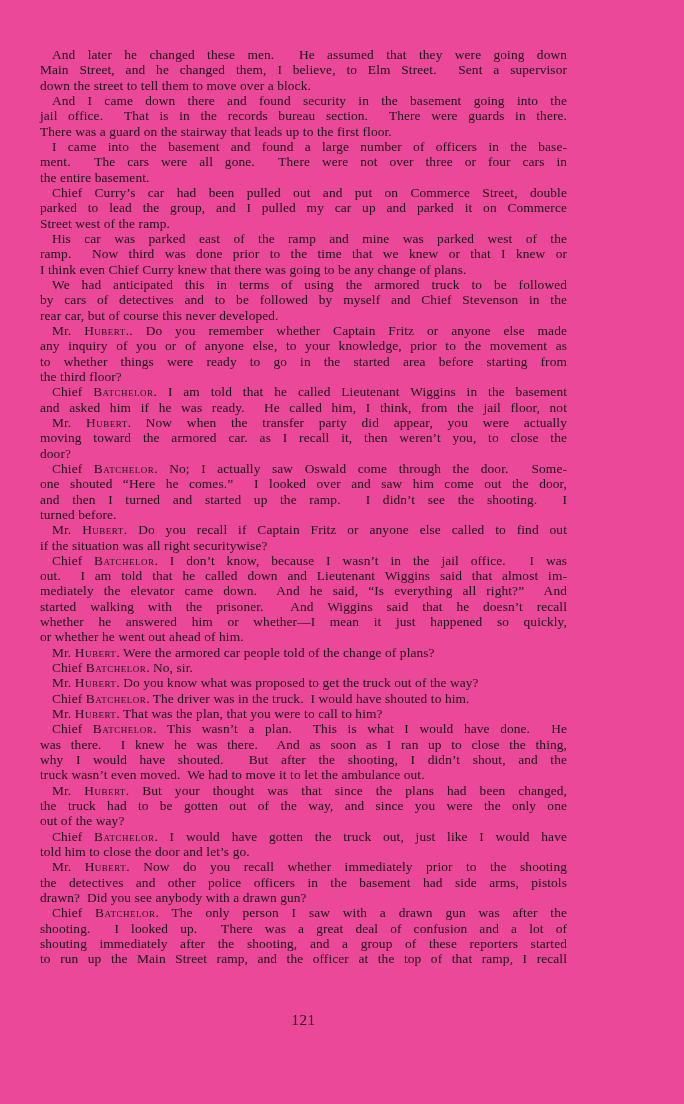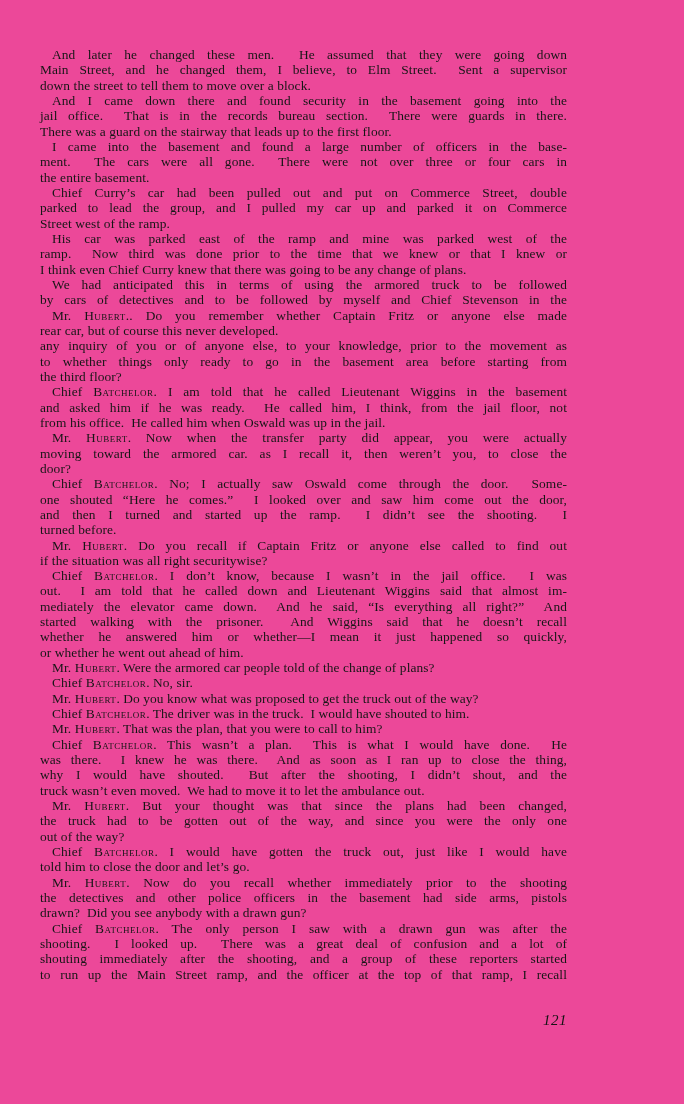--- a/index.html
+++ b/index.html
@@ -40,25 +40,24 @@
     font-variant: small-caps;
     letter-spacing: 0.5px;
   }
   .i {
   }
   .page-number {
     position: absolute;
     top: 1012px;
     left: 40px;
     width: 527px;
-    text-align: right;
+    text-align: center;
     font-size: 15px;
     letter-spacing: 0.5px;
     color: #141414;
-    font-style: italic;
   }
 </style>
 </head>
 <body>
 
 <div class="page">
   <div class="text-block">
       <div class="line jst ind"><span>And later he changed these men.  He assumed that they were going down</span></div>
       <div class="line jst"><span>Main Street, and he changed them, I believe, to Elm Street.  Sent a supervisor</span></div>
       <div class="line"><span>down the street to tell them to move over a block.</span></div>
@@ -69,28 +68,27 @@
       <div class="line jst"><span>ment.  The cars were all gone.  There were not over three or four cars in</span></div>
       <div class="line"><span>the entire basement.</span></div>
       <div class="line jst ind"><span>Chief Curry’s car had been pulled out and put on Commerce Street, double</span></div>
       <div class="line jst"><span>parked to lead the group, and I pulled my car up and parked it on Commerce</span></div>
       <div class="line"><span>Street west of the ramp.</span></div>
       <div class="line jst ind"><span>His car was parked east of the ramp and mine was parked west of the</span></div>
       <div class="line jst"><span>ramp.  Now third was done prior to the time that we knew or that I knew or</span></div>
       <div class="line"><span>I think even Chief Curry knew that there was going to be any change of plans.</span></div>
       <div class="line jst ind"><span>We had anticipated this in terms of using the armored truck to be followed</span></div>
       <div class="line jst"><span>by cars of detectives and to be followed by myself and Chief Stevenson in the</span></div>
+      <div class="line"><span>rear car, but of course this never developed.</span></div>
       <div class="line jst ind"><span>Mr. </span><span class="sc">Hubert</span><span>.. Do you remember whether Captain Fritz or anyone else made</span></div>
-      <div class="line"><span>rear car, but of course this never developed.</span></div>
       <div class="line jst"><span>any inquiry of you or of anyone else, to your knowledge, prior to the movement as</span></div>
-      <div class="line jst"><span>to whether things only ready to go in the basement area before starting from</span></div>
+      <div class="line jst"><span>to whether things were ready to go in the started area before starting from</span></div>
       <div class="line"><span>the third floor?</span></div>
       <div class="line jst ind"><span>Chief </span><span class="sc">Batchelor</span><span>. I am told that he called Lieutenant Wiggins in the basement</span></div>
       <div class="line jst"><span>and asked him if he was ready.  He called him, I think, from the jail floor, not</span></div>
-      <div class="line"><span>from his office.  He called him when Oswald was up in the jail.</span></div>
       <div class="line jst ind"><span>Mr. </span><span class="sc">Hubert</span><span>. Now when the transfer party did appear, you were actually</span></div>
       <div class="line jst"><span>moving toward the armored car. as I recall it, then weren’t you, to close the</span></div>
       <div class="line"><span>door?</span></div>
       <div class="line jst ind"><span>Chief </span><span class="sc">Batchelor</span><span>. No; I actually saw Oswald come through the door.  Some-</span></div>
       <div class="line jst"><span>one shouted “Here he comes.”  I looked over and saw him come out the door,</span></div>
       <div class="line jst"><span>and then I turned and started up the ramp.  I didn’t see the shooting.  I</span></div>
       <div class="line"><span>turned before.</span></div>
       <div class="line jst ind"><span>Mr. </span><span class="sc">Hubert</span><span>. Do you recall if Captain Fritz or anyone else called to find out</span></div>
       <div class="line"><span>if the situation was all right securitywise?</span></div>
       <div class="line jst ind"><span>Chief </span><span class="sc">Batchelor</span><span>. I don’t know, because I wasn’t in the jail office.  I was</span></div>

